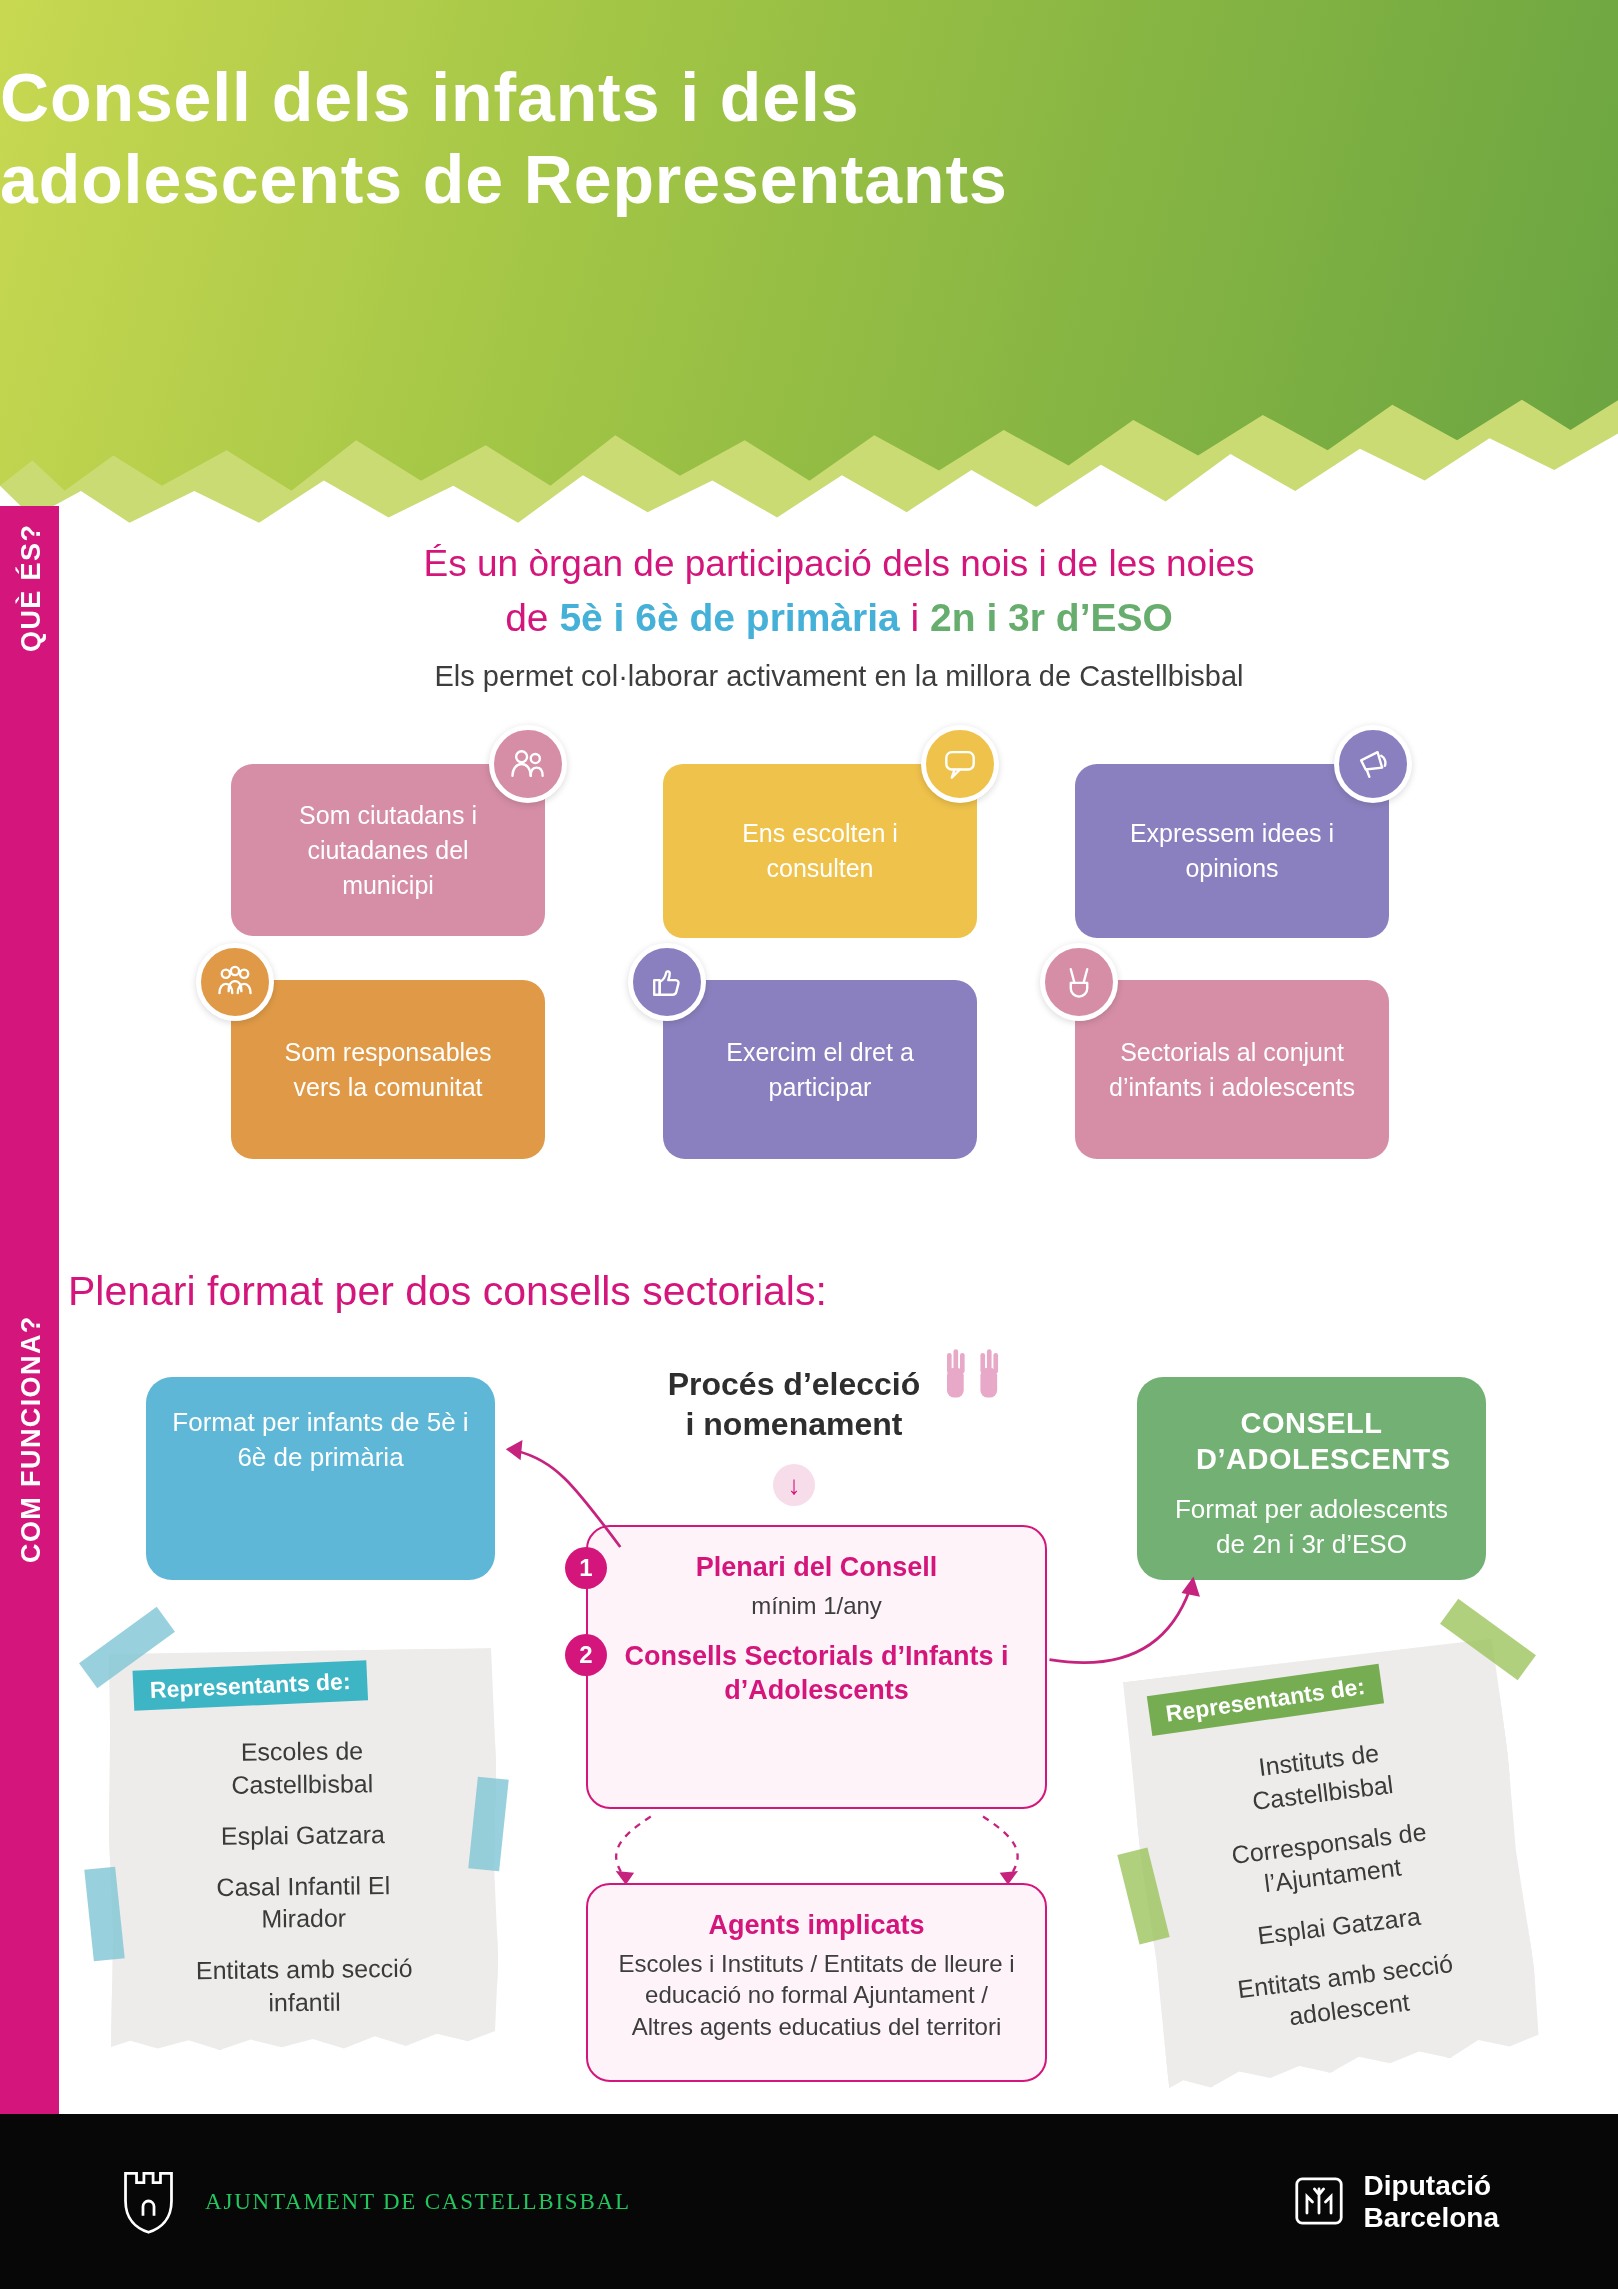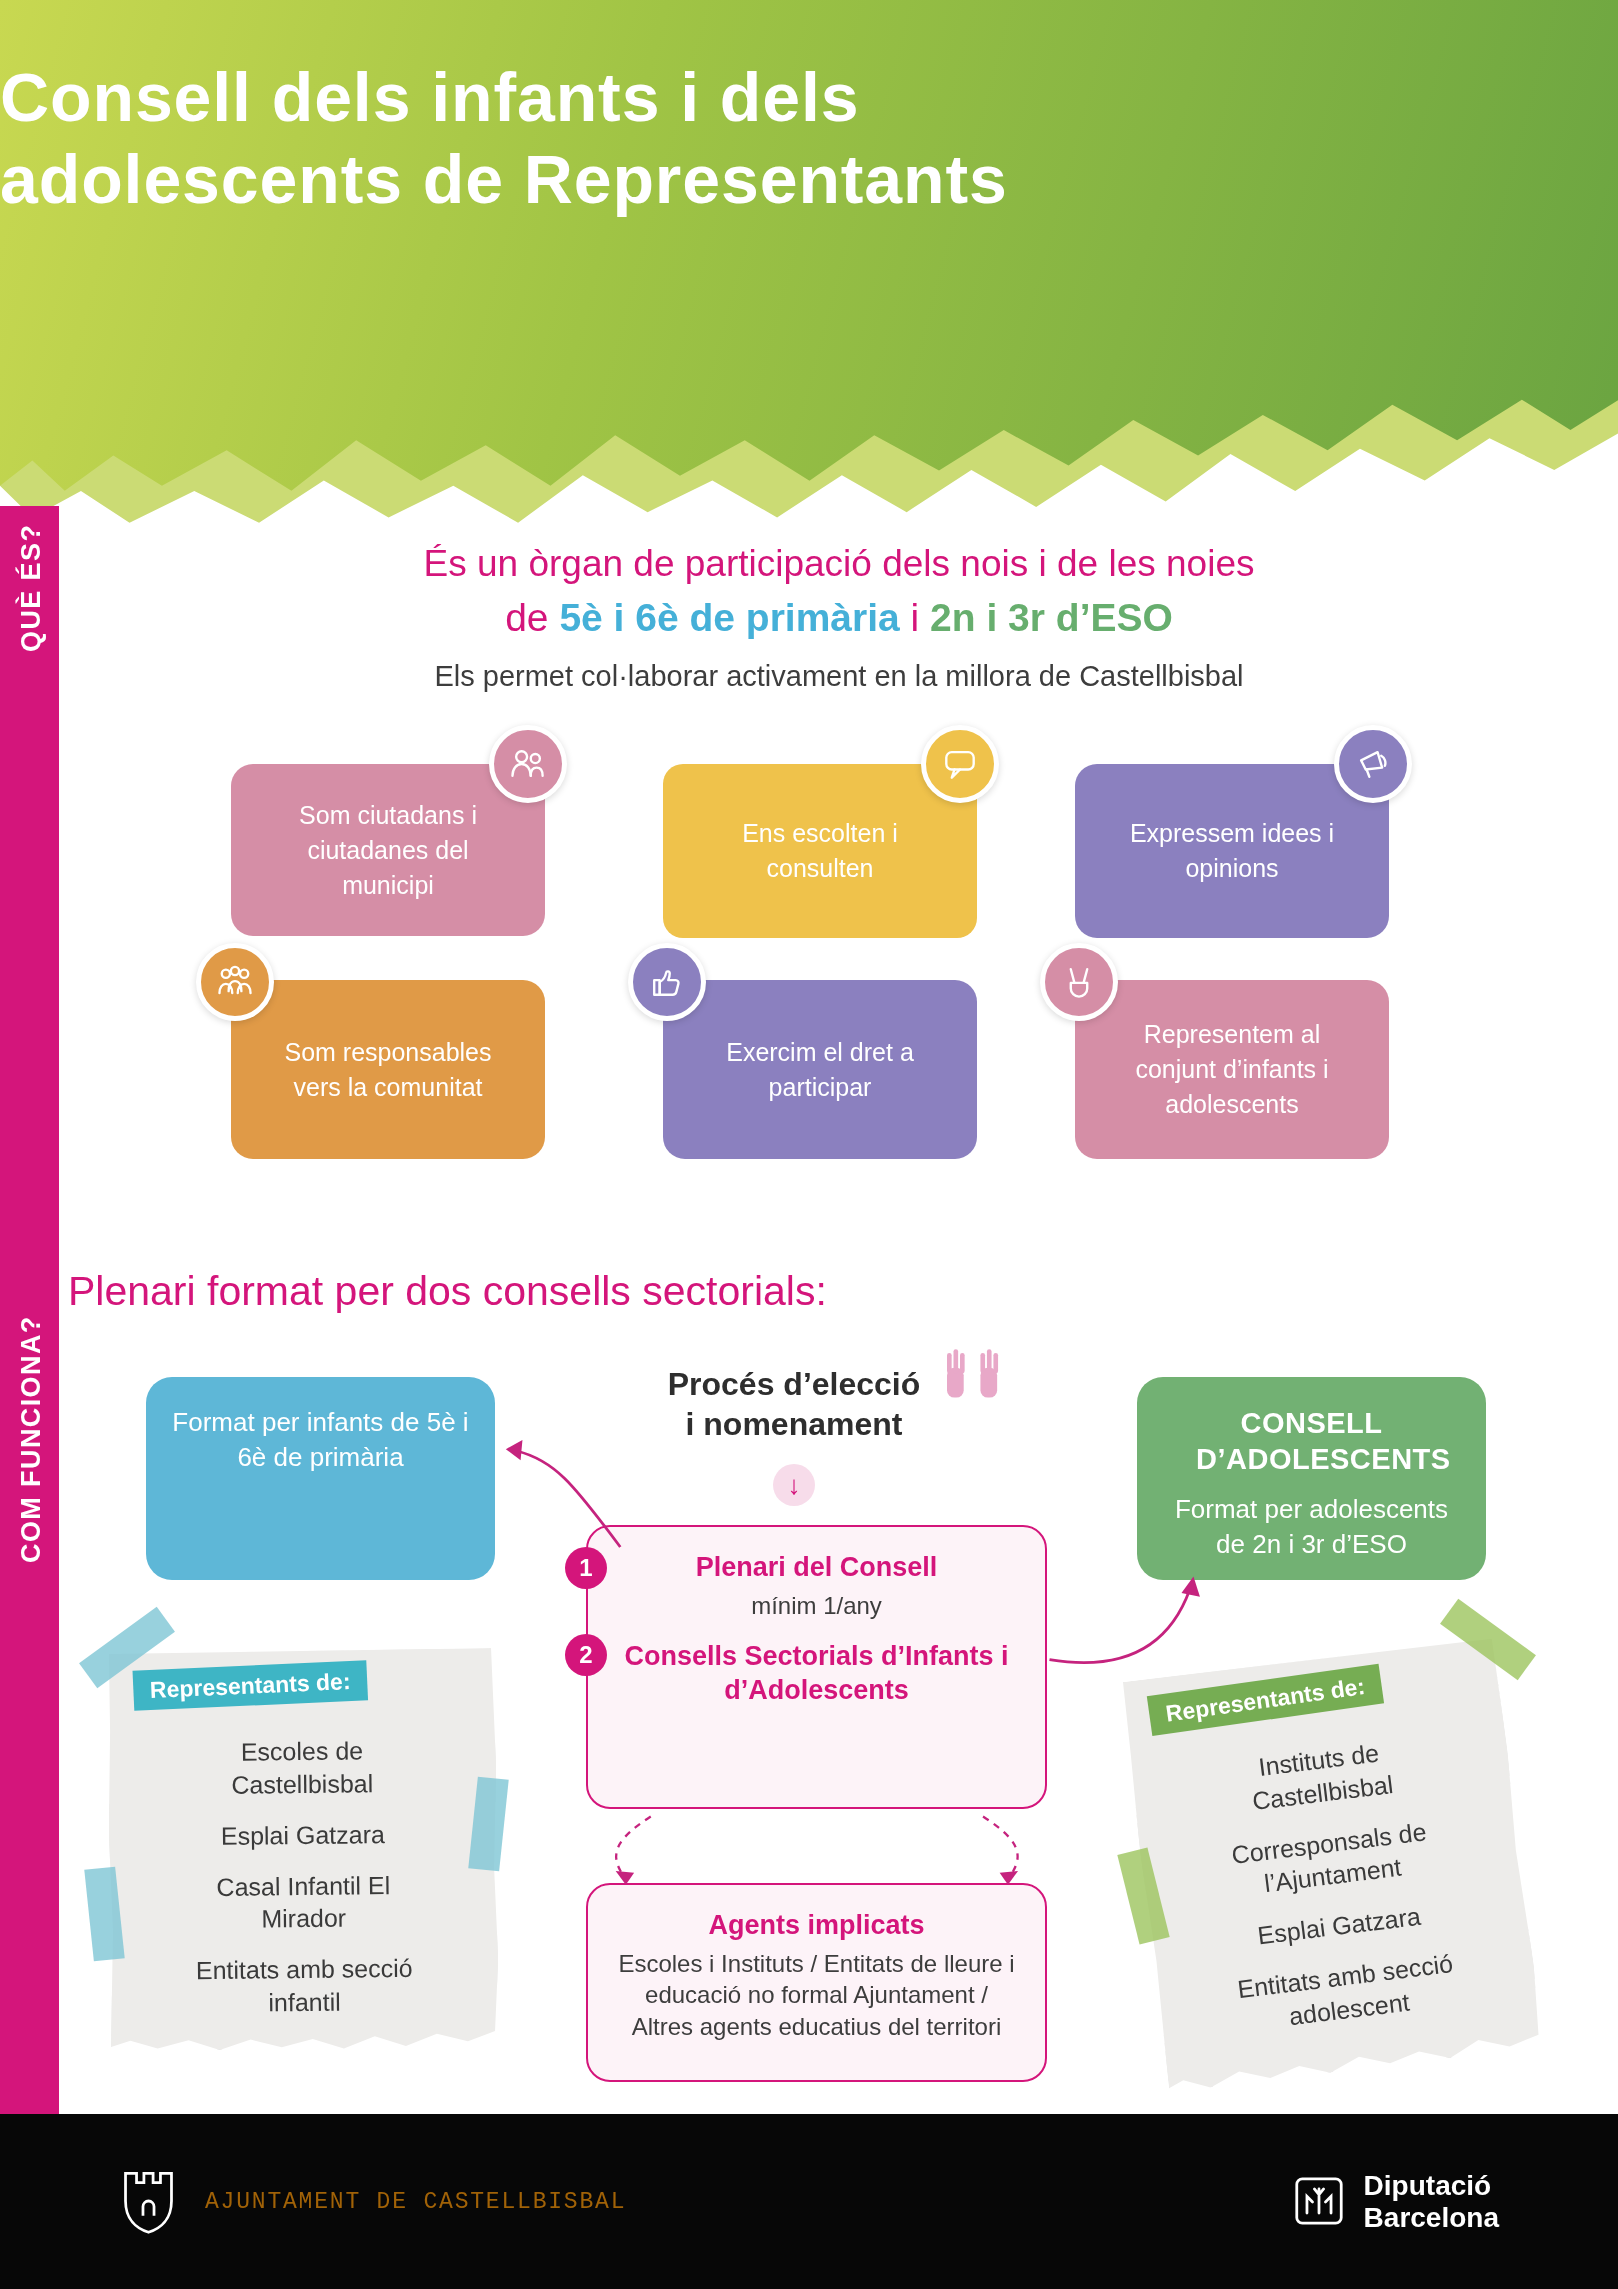--- a/index.html
+++ b/index.html
@@ -134,21 +134,21 @@
   
   .arrows { position:absolute; left:0; top:0; pointer-events:none; }
 
   
   .footer {
     position:absolute; left:0; top:2114px; width:1619px; height:176px; background:#070707;
     display:flex; align-items:center; justify-content:space-between; padding:0 120px;
   }
   .footer-left  { display:flex; align-items:center; gap:28px; }
   .footer-right { display:flex; align-items:center; gap:20px; }
-  .ajuntament-label { font-family:Liberation Mono, monospace; color:#a16207; font-size:23px; letter-spacing:1.8px; }
+  .ajuntament-label { font-family:Liberation Serif, serif; color:#22c55e; font-size:23px; letter-spacing:1.8px; }
   .diputacio-text { color:#fff; font-size:28px; font-weight:bold; line-height:1.15; }
   .diputacio-text span { display:block; }
 </style>
 </head>
 <body>
 
 <div class="poster">
 
   <div class="header-torn-light"></div>
   <div class="header">
@@ -182,21 +182,21 @@
   <div class="card bg-purple p3">
       <span>Expressem idees i opinions</span>
     </div>
   <div class="card bg-orange p4">
       <span>Som responsables vers la comunitat</span>
     </div>
   <div class="card bg-purple p5">
       <span>Exercim el dret a participar</span>
     </div>
   <div class="card bg-pink p6">
-      <span>Representem al conjunt d’infants i adolescents</span>
+      <span>Sectorials al conjunt d’infants i adolescents</span>
     </div>
 
   <div class="badge bg-pink b1">
     <svg width="42" height="42" viewBox="0 0 46 46">
       <circle cx="16" cy="15" r="6"></circle>
         <path d="M6 36 c0-8 4.5-13 10-13 s10 5 10 13"></path>
       <circle cx="31" cy="17" r="5"></circle>
         <path d="M26 36 c0-6 2.5-9 6.5-9 s6.5 3 6.5 9"></path>
     </svg>
   </div>

